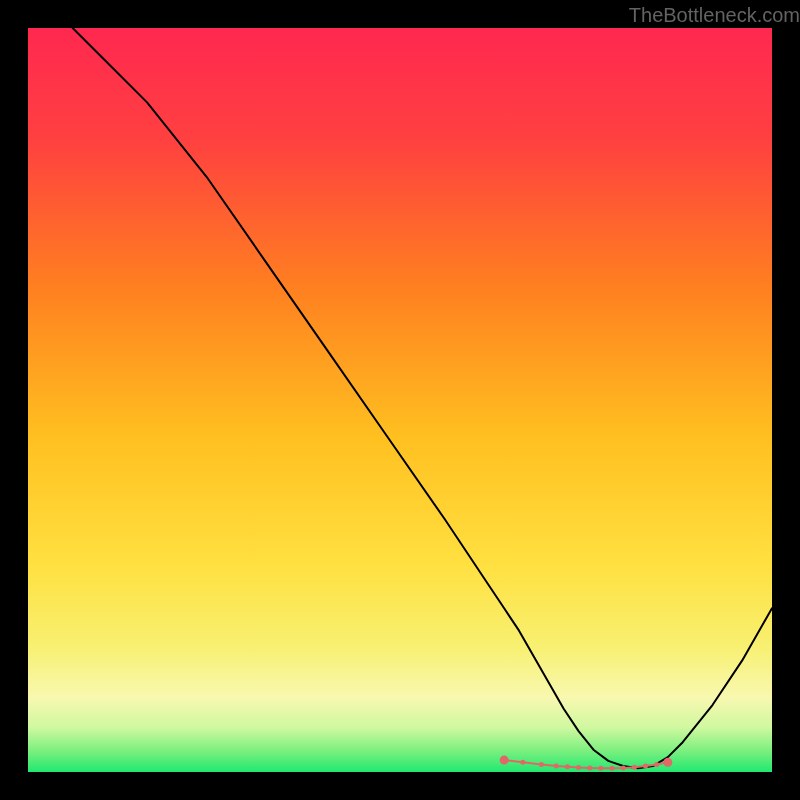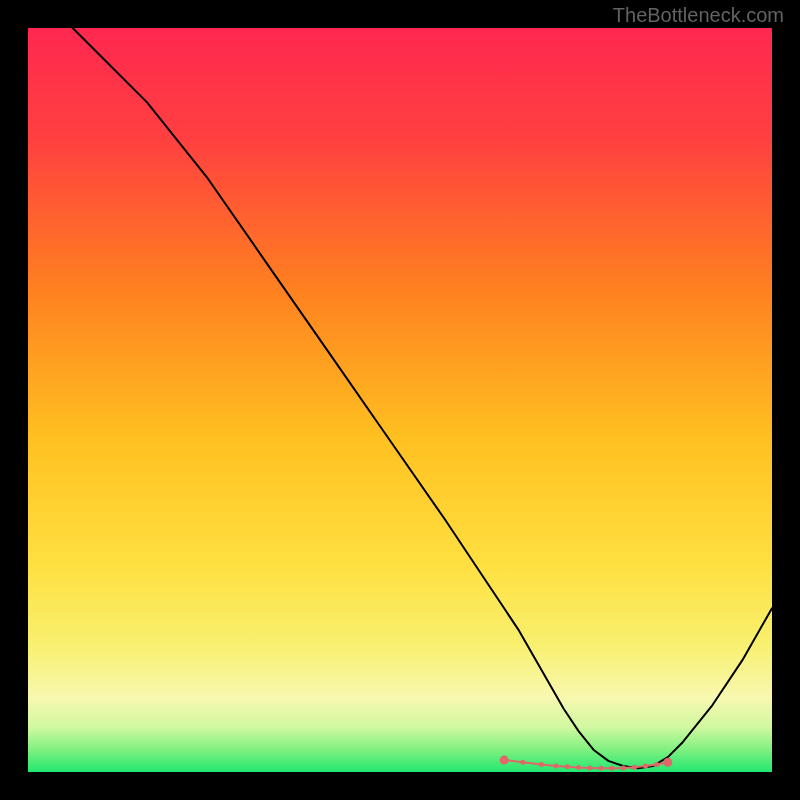--- a/index.html
+++ b/index.html
@@ -6,21 +6,21 @@
   html, body { width: 800px; height: 800px; overflow: hidden; background: #000; }
   .chart-container {
     position: relative;
     width: 800px;
     height: 800px;
     background: #000;
   }
   .watermark {
     position: absolute;
     top: 4px;
-    right: 16px;
+    right: 0;
     font-family: Arial, sans-serif;
     font-size: 20px;
     color: #636363;
     font-weight: normal;
     z-index: 10;
   }
   .plot-area {
     position: absolute;
     left: 28px;
     top: 28px;

